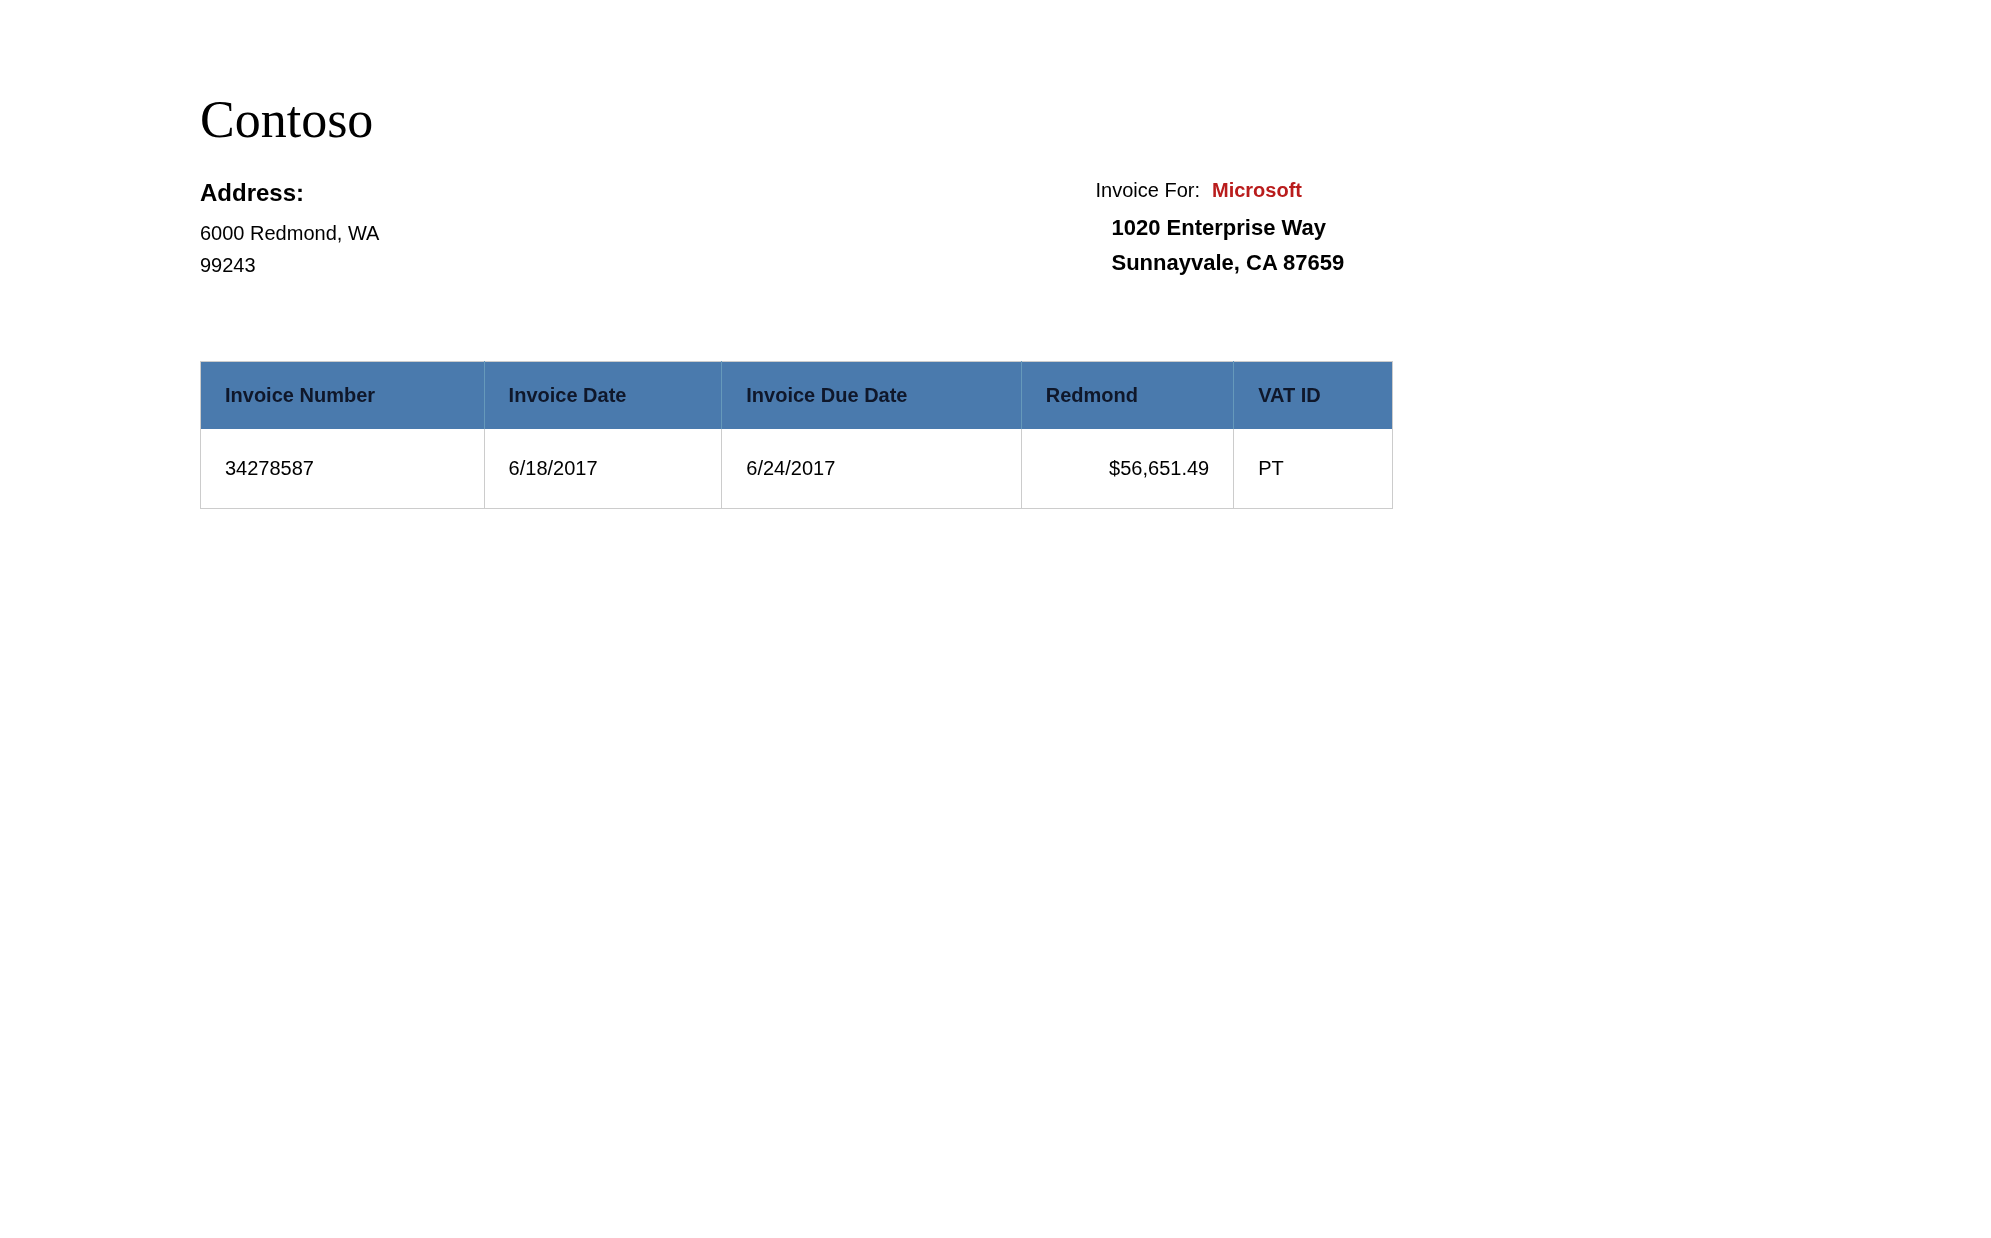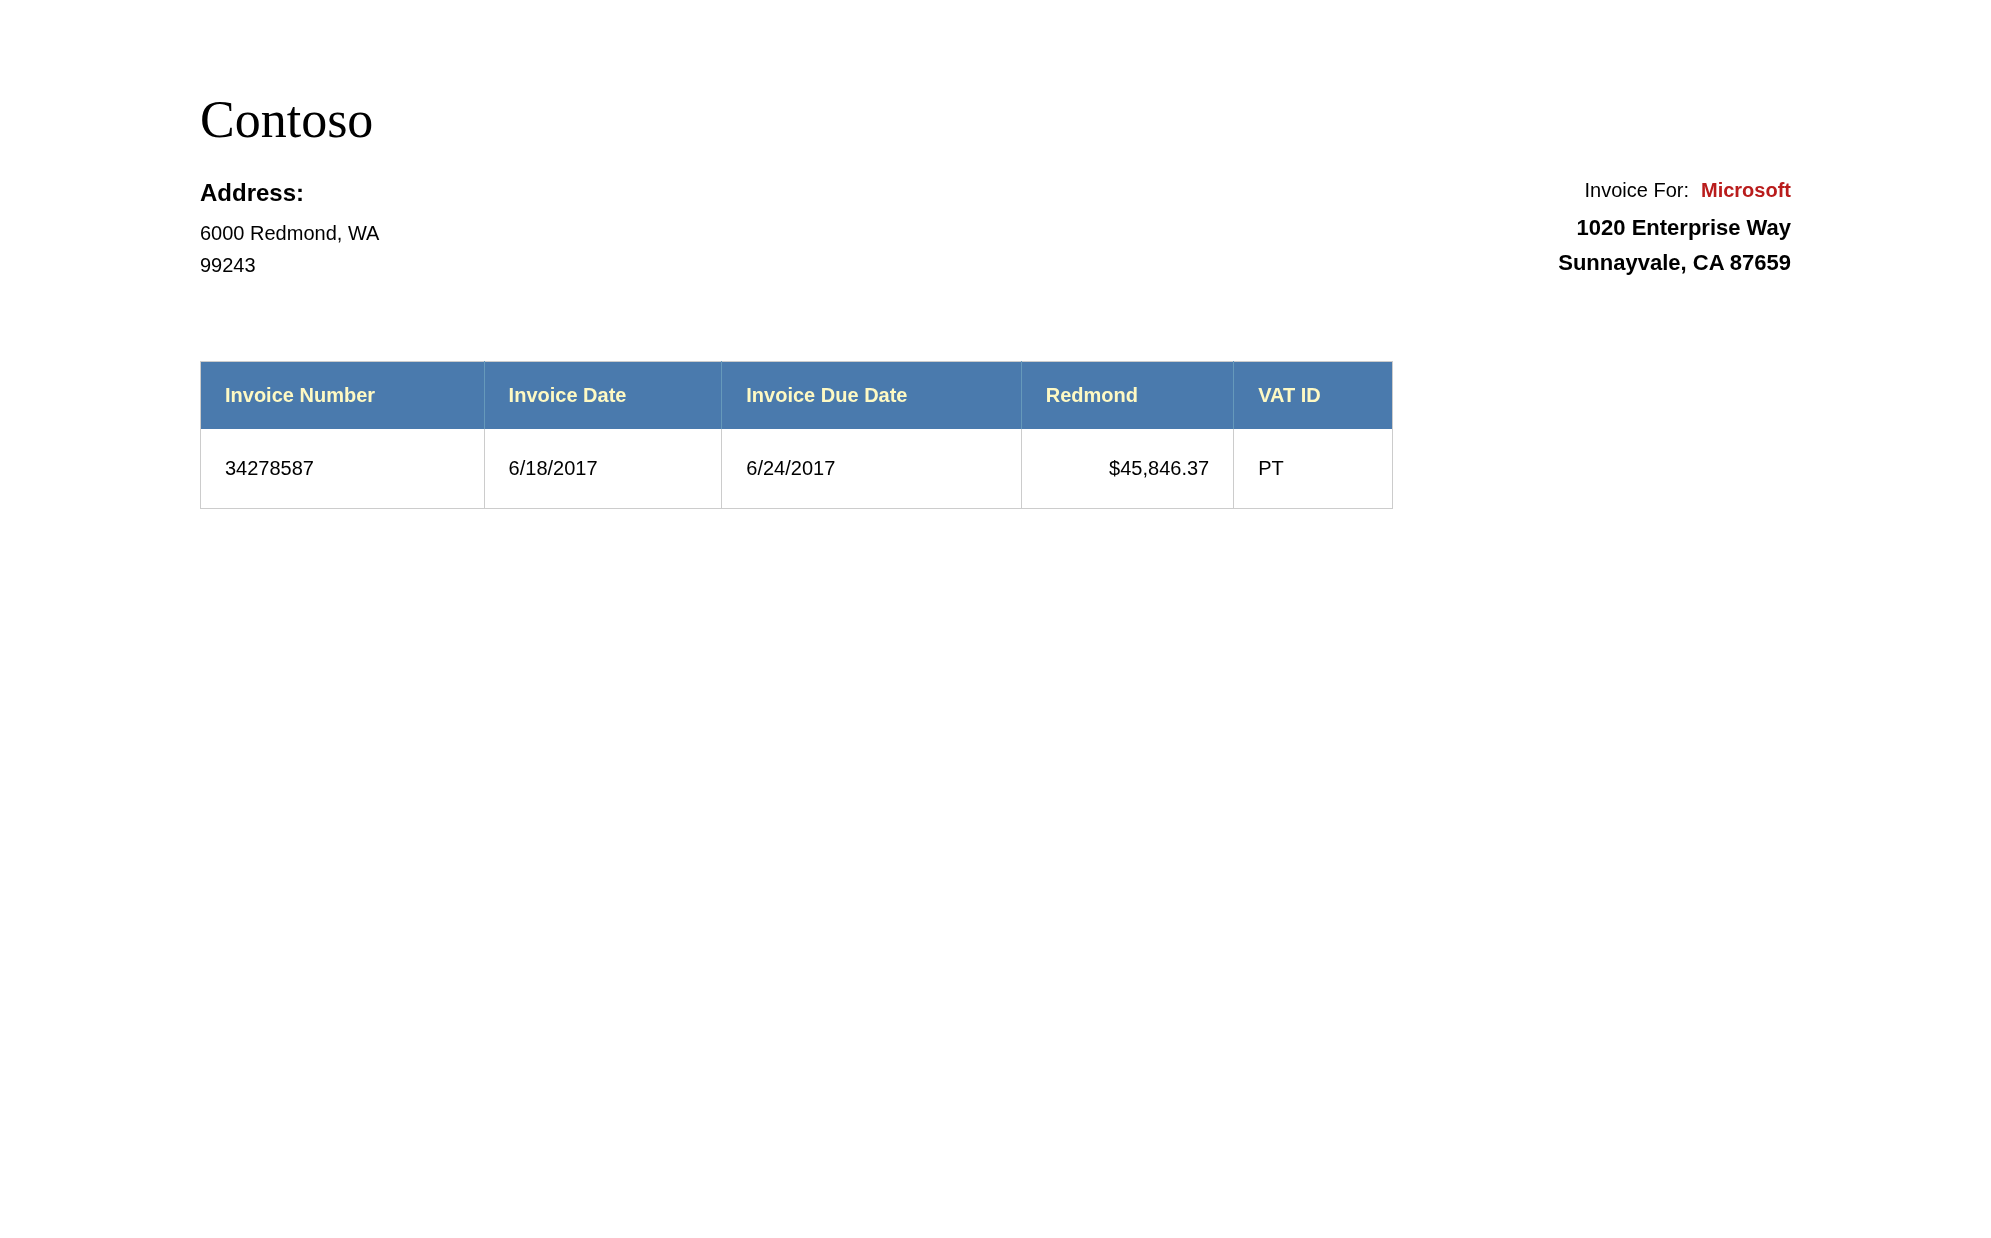--- a/index.html
+++ b/index.html
@@ -51,21 +51,21 @@
     .address-line {
       font-size: 20px;
       line-height: 1.6;
       color: #000000;
     }
 
     .invoice-for-block {
       flex: 1;
       display: flex;
       flex-direction: column;
-      align-items: flex-end;
+      align-items: flex-start;
       padding-left: 200px;
     }
 
     .invoice-for-row {
       display: flex;
       flex-direction: row;
       align-items: baseline;
       margin-bottom: 8px;
     }
 
@@ -96,21 +96,21 @@
     }
 
     .invoice-table {
       width: 75%;
       border-collapse: collapse;
       border: 1px solid #cccccc;
     }
 
     .invoice-table thead tr {
       background-color: #4a7aad;
-      color: #fef9c3;
+      color: #0f172a;
     }
 
     .invoice-table thead th {
       padding: 22px 24px;
       text-align: left;
       font-size: 20px;
       font-weight: bold;
       border-right: 1px solid #6699bb;
       white-space: nowrap;
     }
@@ -174,20 +174,20 @@
           <th>Invoice Due Date</th>
           <th>Redmond</th>
           <th>VAT ID</th>
         </tr>
       </thead>
       <tbody>
         <tr>
           <td>34278587</td>
           <td>6/18/2017</td>
           <td>6/24/2017</td>
-          <td class="charges-cell">$45,846.37</td>
+          <td class="charges-cell">$56,651.49</td>
           <td>PT</td>
         </tr>
       </tbody>
     </table>
   </div>
 
 </div>
 
 </body></html>

